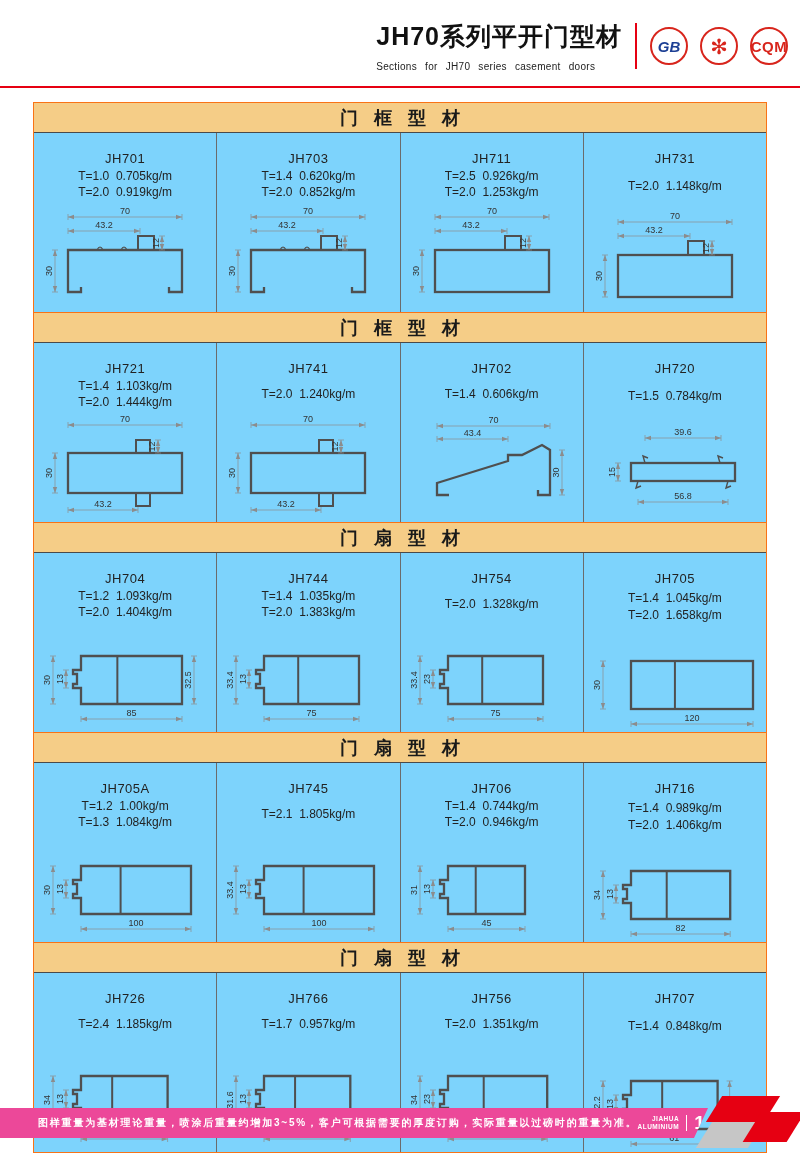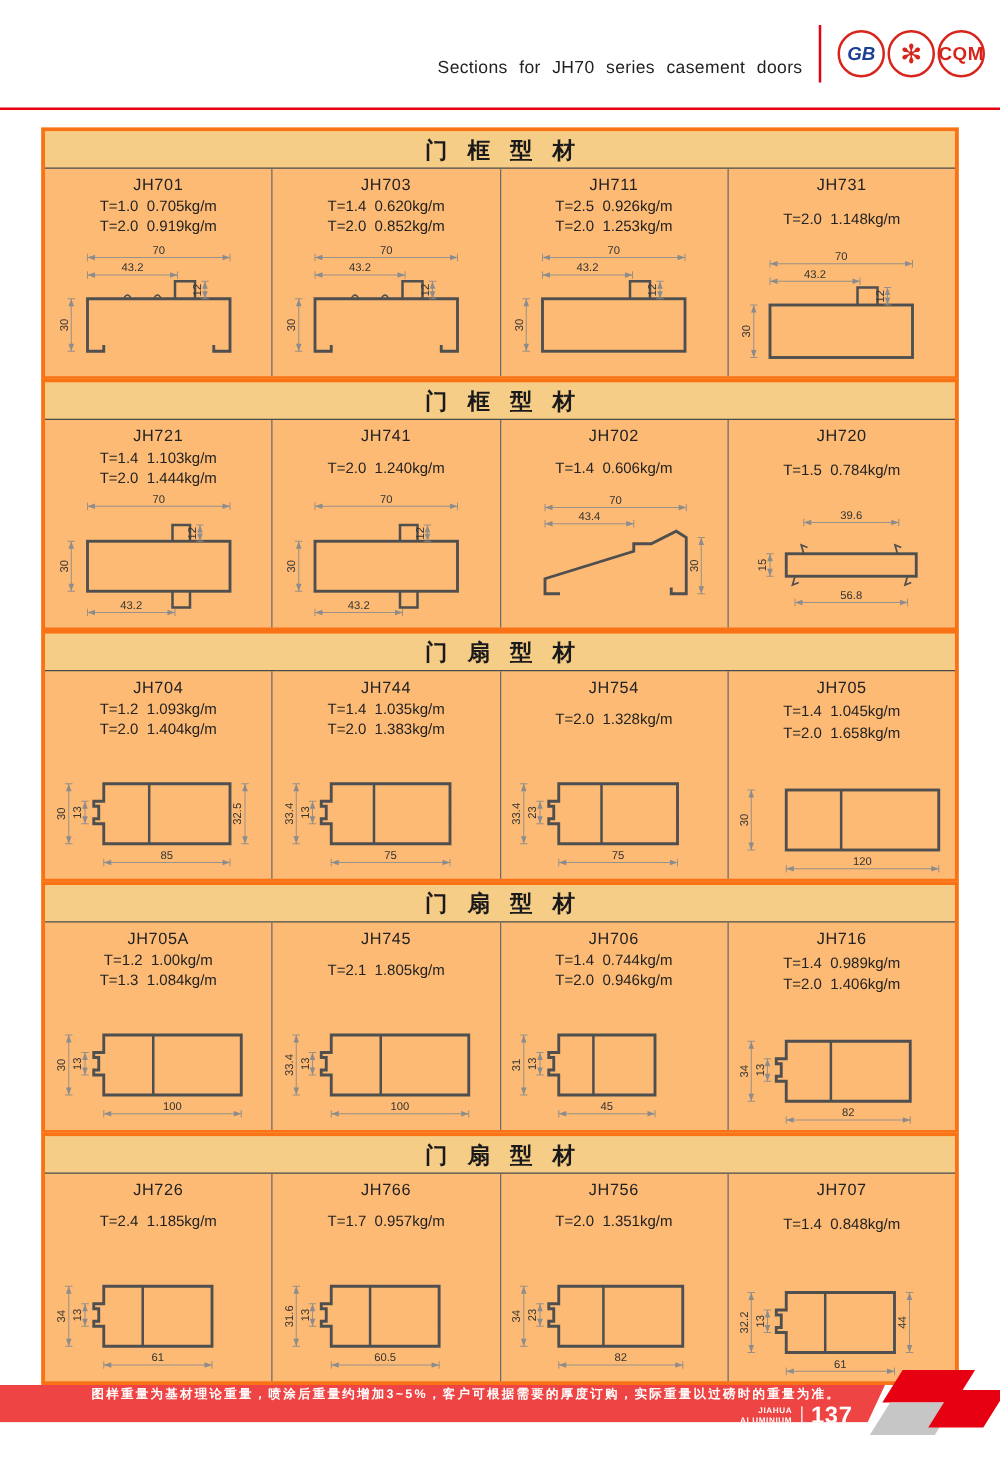--- a/index.html
+++ b/index.html
@@ -3,64 +3,65 @@
 <meta charset="utf-8">
 <style>
   html,body{margin:0;padding:0;}
   body{width:800px;height:1167px;position:relative;background:#fff;
        font-family:"Liberation Sans",sans-serif;color:#222;overflow:hidden;}
 
   
   .hdr{position:absolute;top:20px;right:12px;display:flex;align-items:center;gap:13px;}
   .title-block{text-align:left;}
   .title-block h1{margin:0;font-size:25px;font-weight:700;letter-spacing:1px;color:#111;}
-  .subtitle{font-size:14px;margin-top:19px;word-spacing:5px;letter-spacing:.3px;color:#222;}
+  .subtitle{font-size:10px;margin-top:8px;word-spacing:5px;letter-spacing:.3px;color:#222;}
   .hdr-sep{width:2px;height:46px;background:#E60012;}
-  .logos{display:flex;gap:2px;align-items:center;}
+  .logos{display:flex;gap:12px;align-items:center;}
   .logo{width:38px;height:38px;border-radius:50%;border:2.5px solid #D8251C;box-sizing:border-box;
         display:flex;align-items:center;justify-content:center;background:#fff;}
   .logo.gb{color:#1c3f94;font-weight:700;font-style:italic;font-size:15px;}
   .logo.flower{color:#D8251C;font-size:21px;line-height:1;}
   .logo.cqm{color:#D8251C;font-weight:800;font-size:15px;letter-spacing:.5px;}
   .hdr-rule{position:absolute;top:86px;left:0;width:800px;height:2px;background:#E60012;}
 
   
   .tbl{position:absolute;top:103px;left:33px;width:734px;}
-  .section{border:3px solid #f97316;margin-top:-1px;background:#fdba74;}
+  .section{border:1px solid #f97316;margin-top:-1px;background:#7dd3fc;}
   .band{height:29px;background:#F5CD87;border-bottom:1px solid #4a4a4a;display:flex;
         align-items:center;justify-content:center;font-size:18px;font-weight:700;
         letter-spacing:16px;text-indent:16px;color:#1a1a1a;}
   .row{display:flex;}
   .cell{flex:1 1 0;border-right:1px solid #6b6b6b;display:flex;flex-direction:column;
-        align-items:center;padding-top:5px;height:161px;overflow:hidden;}
+        align-items:center;padding-top:18px;height:161px;overflow:hidden;}
   .cell:last-child{border-right:none;justify-content:space-between;}
   .code{font-size:13px;color:#222;letter-spacing:.5px;}
   .weights{height:36px;display:flex;flex-direction:column;justify-content:center;align-items:center;}
   .wline{font-size:12px;color:#222;line-height:1.35;white-space:pre;}
   svg.draw{width:176px;height:104px;margin-top:1px;}
 
   
-  .footer-bar{position:absolute;left:0;top:1108px;width:708px;height:30px;background:#ef4444;
+  .footer-bar{position:absolute;left:0;top:1108px;width:708px;height:30px;background:#ec4899;
               clip-path:polygon(0 0,100% 0,calc(100% - 14px) 100%,0 100%);
-              display:flex;align-items:center;color:#fff;flex-direction:column;}
+              display:flex;align-items:center;color:#fff;}
   .note{margin-left:38px;font-size:10px;letter-spacing:1.8px;font-weight:700;white-space:nowrap;}
   .brand{margin-left:auto;margin-right:26px;display:flex;align-items:center;gap:7px;}
   .brand-lines{text-align:right;font-size:6.5px;font-weight:700;line-height:1.2;letter-spacing:.5px;}
   .brand-sep{width:1px;height:16px;background:#fff;}
   .page-num{font-size:19px;font-weight:800;letter-spacing:.5px;}
   .deco{position:absolute;}
   .deco-red1{left:714px;top:1096px;width:58px;height:26px;background:#E60012;transform:skewX(-32deg);}
   .deco-gray{left:704px;top:1122px;width:52px;height:26px;background:#c6c6c6;transform:skewX(-32deg);}
   .deco-red2{left:752px;top:1112px;width:44px;height:30px;background:#E60012;transform:skewX(-32deg);}
 </style>
 </head>
 <body>
 
 <div class="hdr">
   <div class="title-block">
+    <h1>JH70系列平开门型材</h1>
     <div class="subtitle">Sections for JH70 series casement doors</div>
   </div>
   <div class="hdr-sep"></div>
   <div class="logos" id="logos">
       <div class="logo gb">GB</div>
       <div class="logo flower">✻</div>
       <div class="logo cqm">CQM</div>
     </div>
 </div>
 <div class="hdr-rule"></div>

